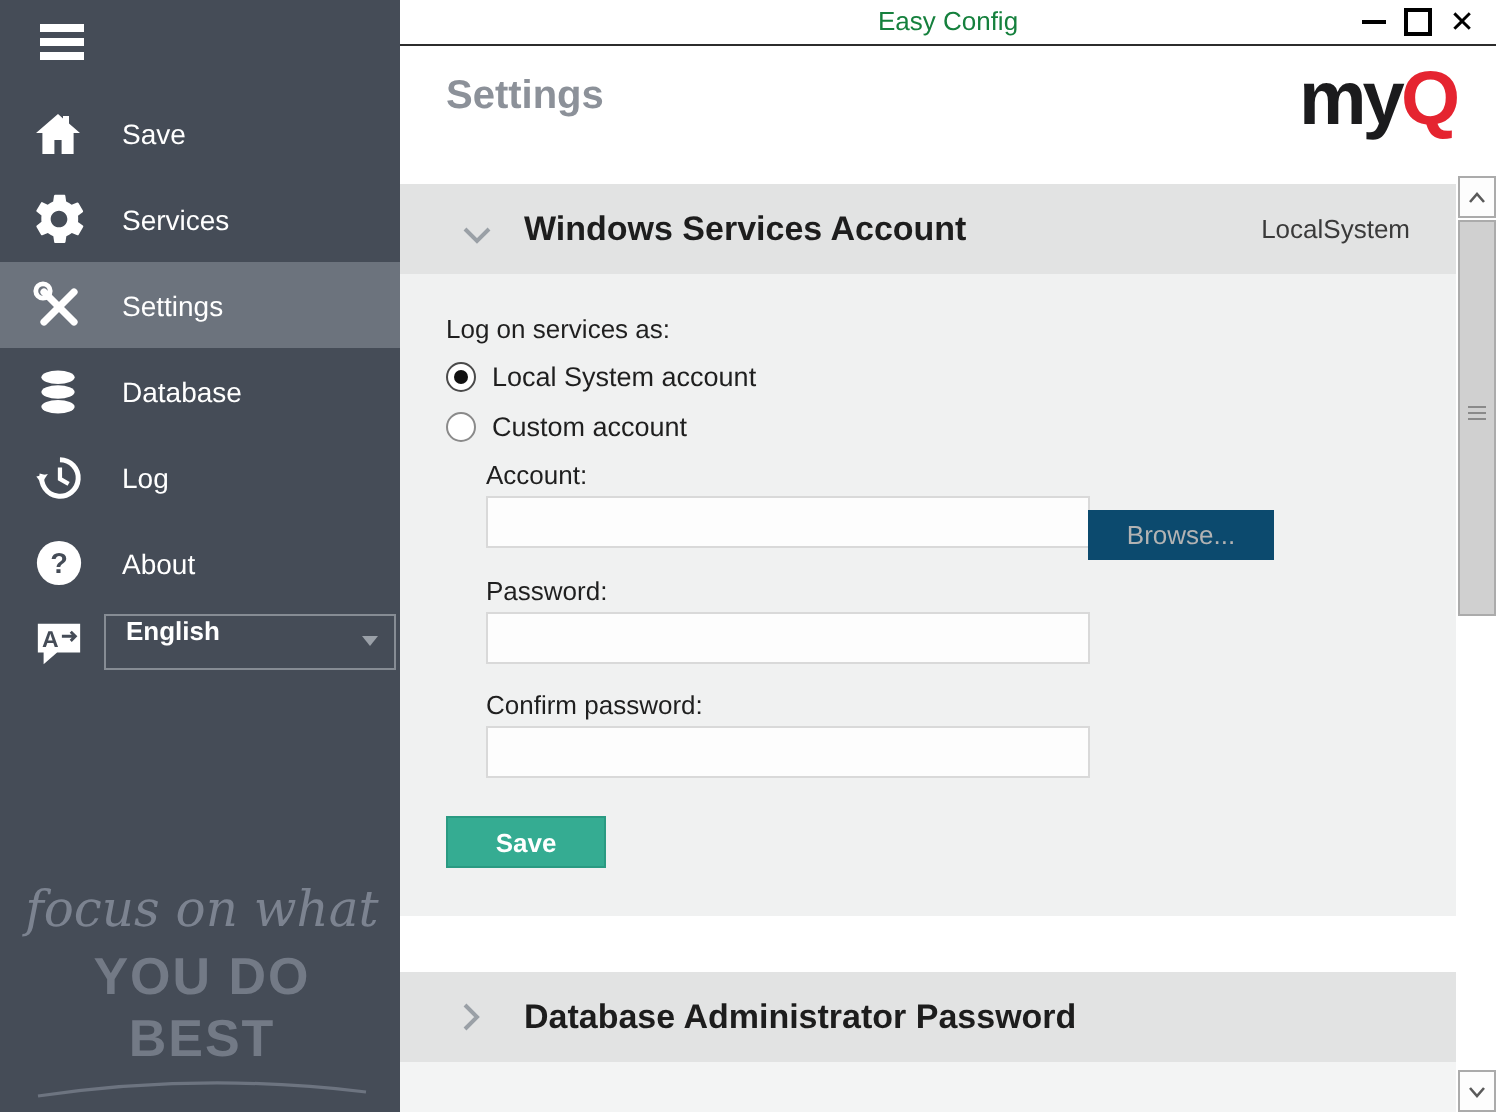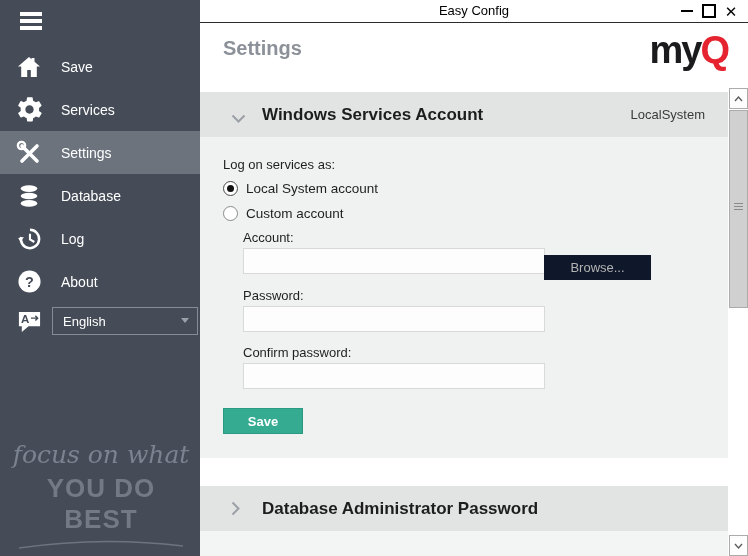--- a/index.html
+++ b/index.html
@@ -11,31 +11,31 @@
   .hamburger{position:absolute;left:20px;top:12px;width:22px;cursor:pointer;}
   .hamburger div{height:4px;background:#fff;margin-bottom:3px;}
   .nav{position:absolute;left:0;top:45px;width:200px;}
   .nav-item{height:43px;display:flex;align-items:center;color:#fff;font-size:14px;cursor:pointer;}
   .nav-item.selected{background:#6c737d;}
   .nav-icon{width:28px;margin-left:15px;display:flex;justify-content:center;align-items:center;}
   .nav-label{margin-left:18px;}
   .lang-row{position:absolute;left:0;top:306px;width:200px;height:30px;display:flex;align-items:center;}
   .lang-icon{width:28px;margin-left:15px;display:flex;justify-content:center;}
   .lang-select{margin-left:9px;width:134px;height:26px;border:1px solid #868c94;color:#fff;
-               font-size:13px;display:flex;align-items:center;padding-left:10px;position:relative;cursor:pointer;}
+               font-size:13px;display:flex;align-items:flex-start;padding-left:10px;position:relative;cursor:pointer;font-weight:bold;}
   .lang-caret{position:absolute;right:8px;top:10px;width:0;height:0;
               border-left:4px solid transparent;border-right:4px solid transparent;border-top:5px solid #9aa0a8;}
   .tagline{position:absolute;left:12px;top:440px;width:178px;text-align:center;}
   .tagline-1{font-family:"DejaVu Serif",serif;font-style:italic;font-size:25px;color:#7c8390;}
   .tagline-2{font-size:26px;font-weight:bold;letter-spacing:1px;color:#737a86;margin-top:4px;}
   .tagline-arc{margin-top:2px;}
 
   
   .titlebar{position:absolute;left:200px;top:0;width:548px;height:22px;background:#fff;border-bottom:1px solid #2c2c2c;}
-  .titlebar-text{position:absolute;left:0;top:0;width:100%;text-align:center;font-size:13px;line-height:22px;color:#000000;}
+  .titlebar-text{position:absolute;left:0;top:0;width:100%;text-align:center;font-size:13px;line-height:22px;color:#15803d;}
   .win-controls{position:absolute;right:6px;top:0;height:22px;display:flex;align-items:center;}
   .win-btn{width:22px;height:22px;display:flex;align-items:center;justify-content:center;cursor:pointer;}
   .min-glyph{width:12px;height:2px;background:#000;}
   .max-glyph{width:10px;height:10px;border:2px solid #000;}
   .close-glyph{font-size:15px;color:#000;line-height:1;}
 
   
   .header{position:absolute;left:200px;top:23px;width:548px;height:65px;background:#fff;}
   .page-title{position:absolute;left:23px;top:14px;font-size:20px;font-weight:bold;color:#8c9199;}
   .logo{position:absolute;right:20px;top:6px;font-size:38px;font-weight:bold;letter-spacing:-2px;}
@@ -55,21 +55,21 @@
   .form{position:absolute;left:200px;top:137px;width:528px;height:321px;background:#f0f1f1;font-size:13px;color:#1f1f1f;}
   .lbl{position:absolute;}
   .radio-row{position:absolute;display:flex;align-items:center;cursor:pointer;}
   .radio{width:13px;height:13px;border:1px solid #4a4a4a;border-radius:50%;background:#fff;
          display:flex;align-items:center;justify-content:center;}
   .radio.unsel{border-color:#8a8a8a;}
   .radio-dot{width:7px;height:7px;border-radius:50%;background:#111;}
   .radio-label{margin-left:8px;font-size:13.5px;}
   .tbox{position:absolute;width:288px;height:24px;background:#fdfdfd;border:1px solid #d9d9d9;
         font-family:"Liberation Sans",sans-serif;font-size:13px;padding:0 6px;outline:none;}
-  .browse-btn{position:absolute;left:344px;top:118px;width:107px;height:25px;background:#0f172a;border:none;
+  .browse-btn{position:absolute;left:344px;top:118px;width:93px;height:25px;background:#0c4a6e;border:none;
               color:#b3b3b3;font-size:13px;font-family:"Liberation Sans",sans-serif;}
   .save-btn{position:absolute;left:23px;top:271px;width:80px;height:26px;background:#35ac92;border:1px solid #2a9a82;
             color:#fff;font-size:13px;font-weight:bold;font-family:"Liberation Sans",sans-serif;cursor:pointer;}
 
   
   .scrollbar{position:absolute;left:728px;top:88px;width:20px;height:468px;background:#fff;}
   .sb-btn{position:absolute;left:1px;width:17px;height:19px;background:#fdfdfd;border:1px solid #ababab;
           display:flex;align-items:center;justify-content:center;cursor:pointer;}
   .sb-up{top:0;}
   .sb-down{bottom:0;}

